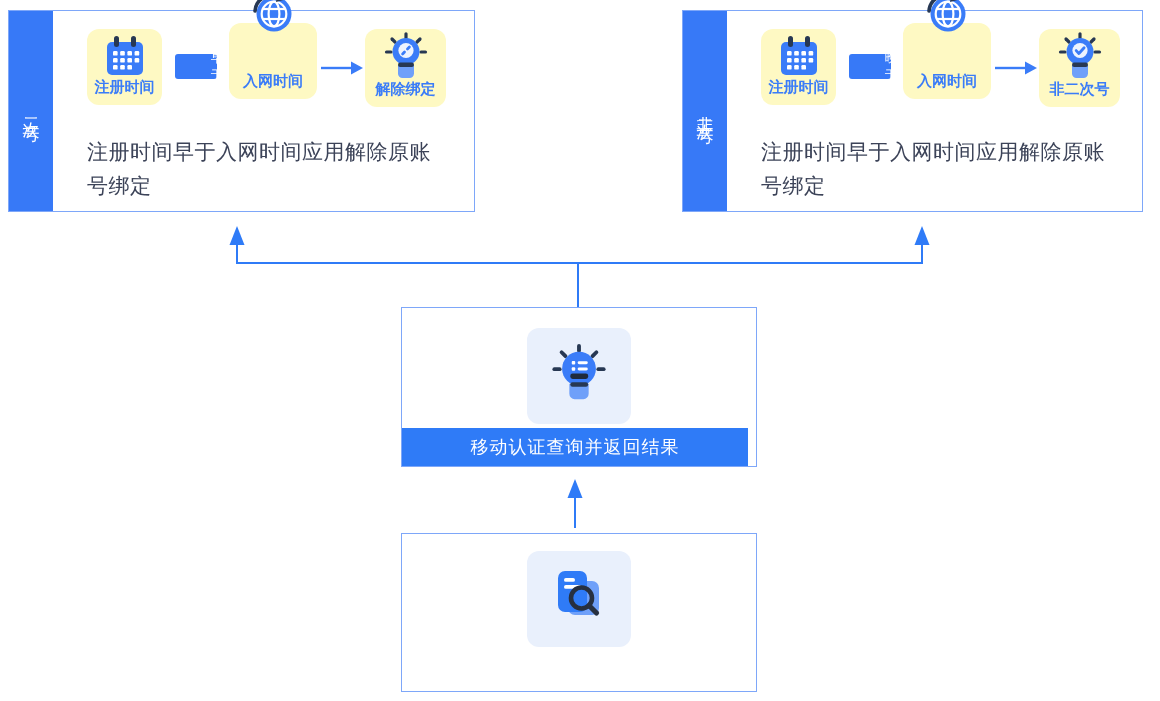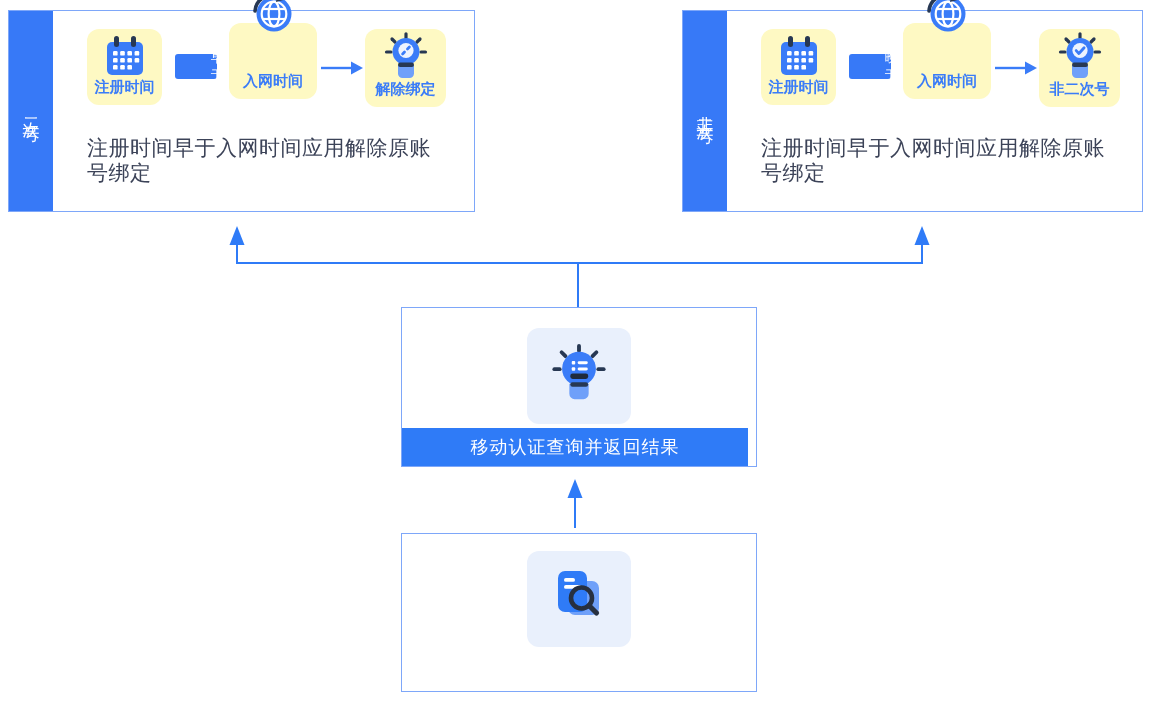--- a/index.html
+++ b/index.html
@@ -24,21 +24,21 @@
 
   .step-tile-1 { left:34px;  top:18px; width:75px; height:76px; }
   .step-tile-2 { left:176px; top:12px; width:88px; height:76px;gap:38px; }
   .step-tile-3 { left:312px; top:18px; width:81px; height:78px; }
 
   .relation-badge { position:absolute; left:122px; top:43px; width:32px; height:25px; background:#3779F7; color:#fff;
     font-size:12.5px; border-radius:3px; display:flex; align-items:center; justify-content:center;padding-left:42px; }
 
   .step-arrow { position:absolute; left:266px; top:48px; }
 
-  .panel-desc { position:absolute; left:34px; top:124px; width:352px; font-size:21px; line-height:25px; color:#3C4358; letter-spacing:0.5px; }
+  .panel-desc { position:absolute; left:34px; top:124px; width:352px; font-size:21px; line-height:34px; color:#3C4358; letter-spacing:0.5px; }
 
   
   .node { position:absolute; background:#fff; border:1px solid #7EA7F9; z-index:1; }
   .node-result  { left:401px; top:307px; width:356px; height:160px; }
   .node-request { left:401px; top:533px; width:356px; height:159px; }
   .node-tile { position:absolute; left:50%; transform:translateX(-50%); width:104px; height:96px; background:#E9F0FC; border-radius:12px;
     display:flex; align-items:center; justify-content:center; }
   .node-result  .node-tile { top:20px; }
   .node-request .node-tile { top:17px; }
   .node-banner { position:absolute; left:0; right:8px; bottom:0; height:38px; background:#2F7BF7; color:#fff; font-size:18px;

